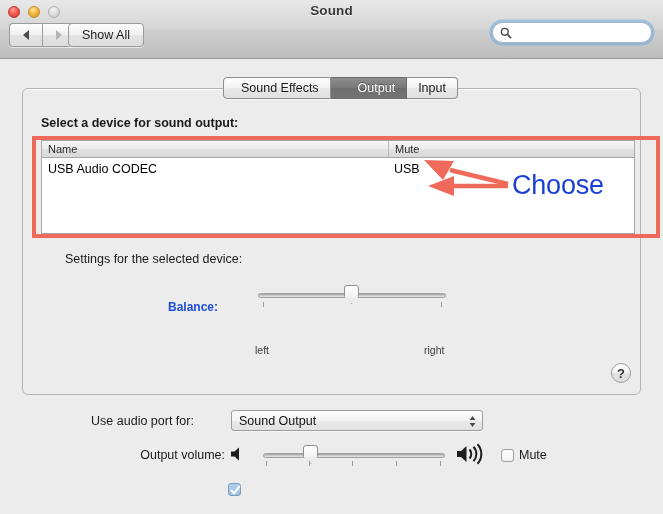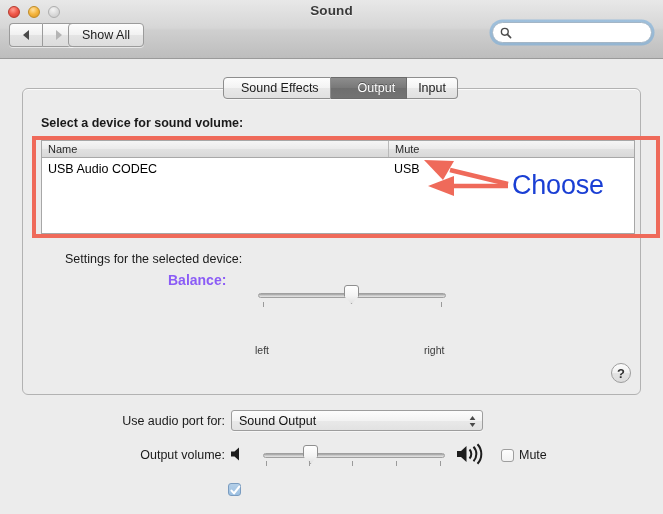--- a/index.html
+++ b/index.html
@@ -288,24 +288,24 @@
     color: #1a3fd4;
     z-index: 8;
     font-family: "Liberation Sans", sans-serif;
     letter-spacing: -0.2px;
   }
 
   
   #balance-label {
     position: absolute;
     left: 168px;
-    top: 272px;
-    font-size: 14px;
+    top: 300px;
+    font-size: 12px;
     font-weight: bold;
-    color: #8b5cf6;
+    color: #1d4ed8;
   }
   #balance-track {
     position: absolute;
     left: 258px;
     top: 293px;
     width: 188px;
     height: 5px;
     box-sizing: border-box;
     border-radius: 3px;
     background: linear-gradient(to bottom, #9d9d9d 0%, #c7c7c7 45%, #e6e6e6 100%);
@@ -358,21 +358,21 @@
     font-weight: bold;
   }
 
   
   .bottom-label {
     position: absolute;
     font-size: 12.5px;
     color: #1a1a1a;
     text-align: right;
   }
-  #label-audio-port { left: 60px; top: 414px; width: 165px; }
+  #label-audio-port { left: 60px; top: 414px; width: 165px; text-align: center; }
   #label-out-volume { left: 60px; top: 448px; width: 165px; }
 
   #popup {
     position: absolute;
     left: 231px;
     top: 410px;
     width: 252px;
     height: 21px;
     box-sizing: border-box;
     background: linear-gradient(to bottom, #fdfdfd 0%, #f3f3f3 50%, #e9e9e9 51%, #e2e2e2 100%);
@@ -478,21 +478,21 @@
     <div class="tab selected">
       <span>Output</span>
     </div>
     <div class="tab">
       <span>Input</span>
     </div>
   </div>
 
   <div id="panel"></div>
 
-  <div class="section-label" id="label-select-device">Select a device for sound volume:</div>
+  <div class="section-label" id="label-select-device">Select a device for sound output:</div>
 
   <div id="device-table">
     <div id="table-header">
       <div class="th th-name">Name</div>
       <div class="th th-type">Mute</div>
     </div>
     <div class="trow">
       <div class="cell cell-name">USB Audio CODEC</div>
       <div class="cell cell-type">USB</div>
     </div>

